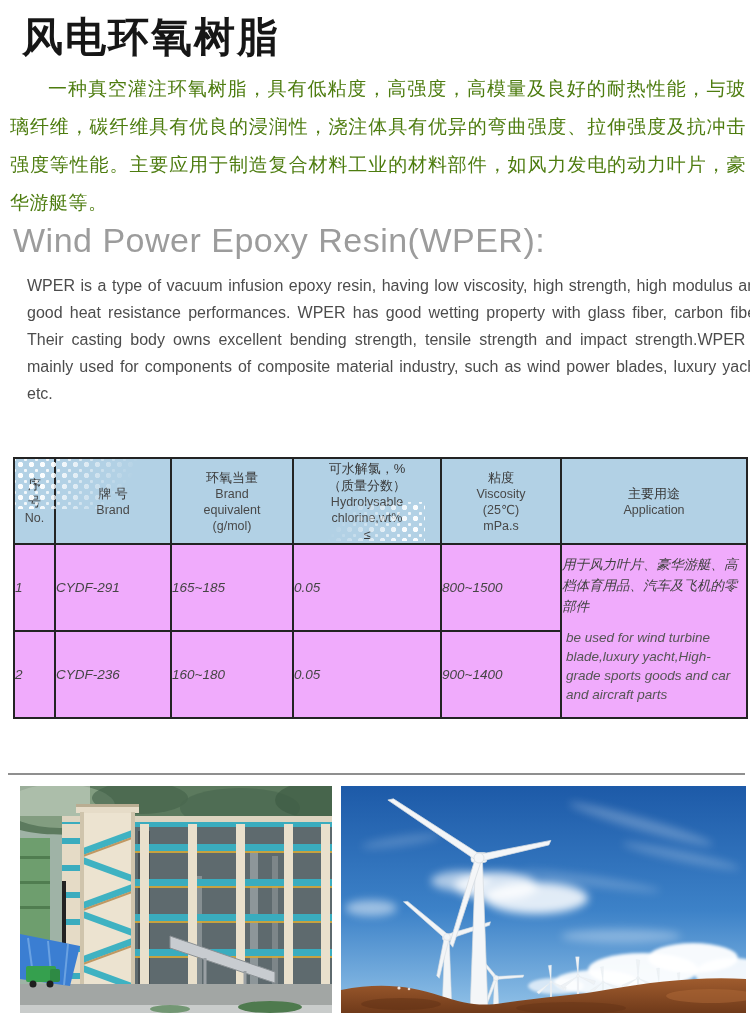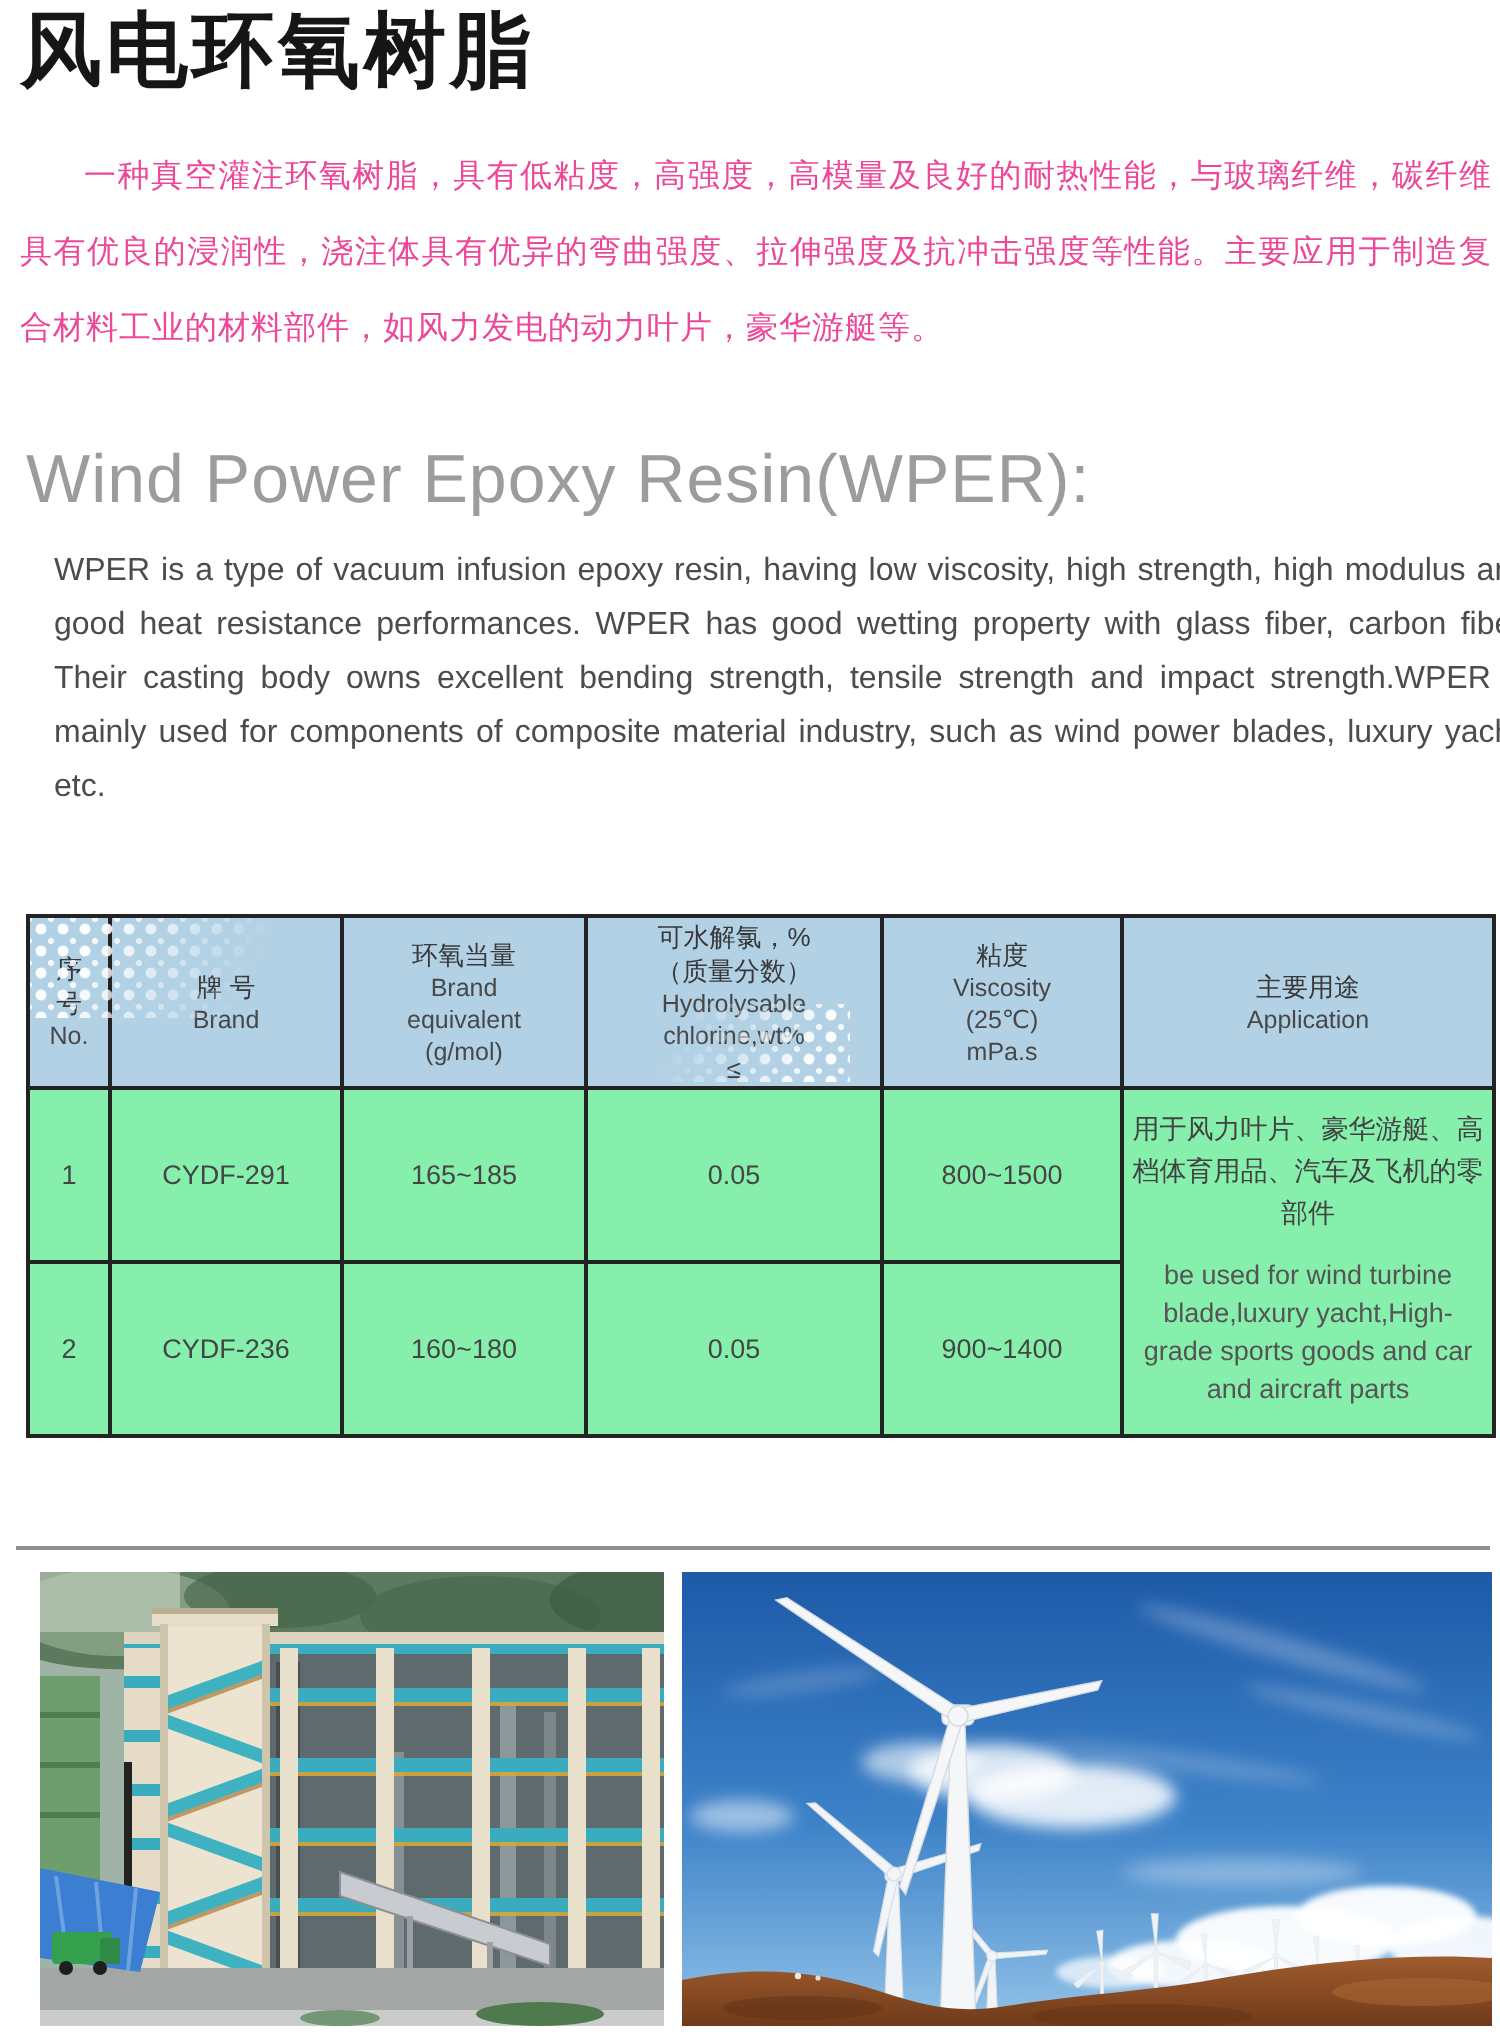--- a/index.html
+++ b/index.html
@@ -1,27 +1,27 @@
 <!DOCTYPE html>
 <html><head>
 <meta charset="utf-8">
 <style>
   html,body { margin:0; padding:0; background:#ffffff; }
   .page {
     position:relative; width:750px; height:1018px; background:#ffffff;
     font-family:"Liberation Sans","DejaVu Sans",sans-serif; overflow:hidden;
   }
   .page-title {
-    position:absolute; left:10px; top:0px; margin:0;
+    position:absolute; left:10px; top:0px; margin:12px;
     font-size:41px; line-height:50px; font-weight:bold; color:#161616;
     letter-spacing:2px; font-family:"DejaVu Sans","Liberation Sans",sans-serif;
   }
   .intro-zh {
     position:absolute; left:10px; top:70px; width:736px; margin:0;
-    font-size:16px; line-height:38px; color:#ec4899;
+    font-size:19px; line-height:38px; color:#4d7c0f;
     text-align:justify; text-indent:2em; letter-spacing:0.5px;
   }
   .title-en {
     position:absolute; left:9px; top:213px; margin:4px;
     font-size:34px; line-height:46px; font-weight:normal; color:#9c9c9c; letter-spacing:0.5px;
   }
   .intro-en {
     position:absolute; left:27px; top:272px; width:738px; margin:0;
     font-size:16px; line-height:27px; color:#4c4c4c; text-align:justify;
   }
@@ -32,22 +32,22 @@
   
   .table-wrap { position:absolute; left:13px; top:457px; width:733px; }
   table.spec { border-collapse:collapse; width:733px; table-layout:fixed; }
   table.spec th, table.spec td { border:2px solid #232323; padding:0; }
   table.spec thead th {
     background:#b2d1e5; height:84px; vertical-align:middle; text-align:center; font-weight:normal;
   }
   .hline-zh { font-size:13px; line-height:17px; color:#383838; }
   .hline-en { font-size:12.5px; line-height:16px; color:#484848; }
   table.spec tbody td {
-    background:#86efac; height:85px; text-align:center; vertical-align:middle;
-    font-size:13.5px; color:#454545;
+    background:#f0abfc; height:85px; text-align:left; vertical-align:middle;
+    font-size:13.5px; color:#454545;font-style:italic;
   }
   td.app-cell { text-align:left; padding:6px 12px; }
   .app-zh { font-size:13.5px; line-height:21px; color:#424242; margin:0 0 11px 0; }
   .app-en { font-size:13.5px; line-height:19px; color:#555555; margin:4px; }
   
   .dots {
     position:absolute; pointer-events:none;
     background-image:
       radial-gradient(circle, rgba(255,255,255,.95) 2.4px, rgba(255,255,255,0) 3px),
       radial-gradient(circle, rgba(255,255,255,.85) 1.3px, rgba(255,255,255,0) 1.8px);

